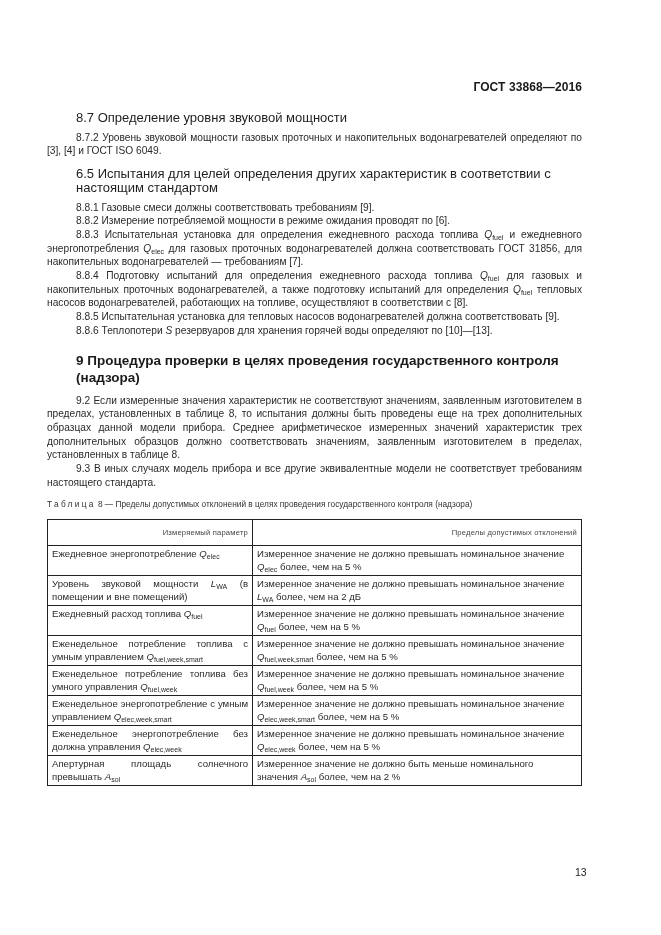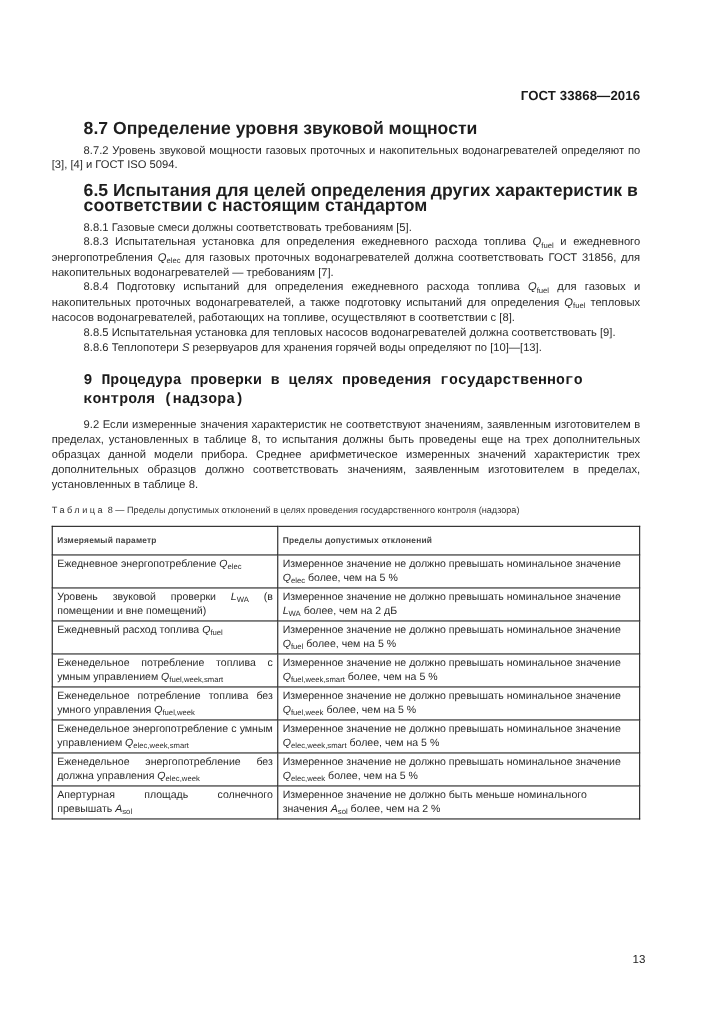--- a/index.html
+++ b/index.html
@@ -1,72 +1,74 @@
 <!DOCTYPE html>
 <html><head>
 <meta charset="utf-8">
 <style>
   html, body { margin: 0; padding: 0; background: #ffffff; }
   body { width: 661px; height: 935px; position: relative; overflow: hidden;
          font-family: "Liberation Sans", sans-serif; color: #2a2a2a; }
   .page { position: absolute; left: 0; top: 3px; width: 661px; height: 935px; margin-top: 16px; }
   .hdr { position: absolute; right: 79px; top: 61px; font-weight: bold; font-size: 12px; color: #1a1a1a; letter-spacing: 0.1px; }
   .content { position: absolute; left: 47px; top: 92px; width: 535px; font-size: 10.2px; line-height: 13.7px; }
-  .h2 { font-weight: bold; font-size: 16px; margin: 0 0 6px 29px; line-height: 13.7px; color:#1e1e1e; }
+  .h2 { font-weight: normal; font-size: 13px; margin: 0 0 6px 29px; line-height: 13.7px; color:#1e1e1e; }
   .p { margin: 0; text-indent: 29px; text-align: justify; }
   .gap { height: 9px; }
-  .h1 { font-weight: bold; font-size: 13.5px; line-height: 17px; margin: 14px 0 8px 29px; color:#1a1a1a;font-family:Liberation Mono, monospace; }
+  .h1 { font-weight: bold; font-size: 13.5px; line-height: 17px; margin: 14px 0 8px 29px; color:#1a1a1a; }
   sub { font-size: 7px; vertical-align: -2px; line-height: 0; }
   i { font-style: italic; }
   .caption { margin: 10px 0 0 0; font-size: 8.3px; line-height: 11px; color:#333; }
   .caption .sp { letter-spacing: 2.3px; }
   table { border-collapse: collapse; width: 535px; margin-top: 9px; font-size: 9.6px; line-height: 12.5px; }
   td, th { border: 1px solid #222; padding: 2px 4px 2px 4px; vertical-align: top; }
-  th { font-weight: bold; font-size: 7.6px; color: #444; height: 21px; vertical-align: middle; text-align: left; letter-spacing: 0.2px; }
+  th { font-weight: normal; font-size: 7.6px; color: #444; height: 21px; vertical-align: middle; text-align: right; letter-spacing: 0.2px; }
   td.c1 { width: 196px; text-align: justify; }
   td { height: 25px; }
   .pnum { position: absolute; left: 575px; top: 847px; font-size: 10.5px; color: #222; }
 </style>
 </head>
 <body>
 
 <div class="page">
 
   <div class="hdr">ГОСТ 33868—2016</div>
 
   <div class="content">
 
     <div class="h2">8.7 Определение уровня звуковой мощности</div>
-    <p class="p">8.7.2 Уровень звуковой мощности газовых проточных и накопительных водонагревателей определяют по [3], [4] и ГОСТ ISO 5094.</p>
+    <p class="p">8.7.2 Уровень звуковой мощности газовых проточных и накопительных водонагревателей определяют по [3], [4] и ГОСТ ISO 6049.</p>
     <div class="gap"></div>
 
     <div class="h2" style="text-indent:0;margin-left:0;padding-left:29px;">6.5 Испытания для целей определения других характеристик в соответствии с настоящим стандартом</div>
-    <p class="p">8.8.1 Газовые смеси должны соответствовать требованиям [5].</p>
+    <p class="p">8.8.1 Газовые смеси должны соответствовать требованиям [9].</p>
+    <p class="p">8.8.2 Измерение потребляемой мощности в режиме ожидания проводят по [6].</p>
     <p class="p"><span>8.8.3 Испытательная установка для определения ежедневного расхода топлива </span><i>Q</i><sub>fuel</sub><span> и ежедневного энергопотребления </span><i>Q</i><sub>elec</sub><span> для газовых проточных водонагревателей должна соответствовать ГОСТ 31856, для накопительных водонагревателей — требованиям [7].</span></p>
     <p class="p"><span>8.8.4 Подготовку испытаний для определения ежедневного расхода топлива </span><i>Q</i><sub>fuel</sub><span> для газовых и накопительных проточных водонагревателей, а также подготовку испытаний для определения </span><i>Q</i><sub>fuel</sub><span> тепловых насосов водонагревателей, работающих на топливе, осуществляют в соответствии с [8].</span></p>
     <p class="p">8.8.5 Испытательная установка для тепловых насосов водонагревателей должна соответствовать [9].</p>
     <p class="p"><span>8.8.6 Теплопотери </span><i>S</i><span> резервуаров для хранения горячей воды определяют по [10]—[13].</span></p>
 
     <div class="h1">9 Процедура проверки в целях проведения государственного контроля (надзора)</div>
     <p class="p">9.2 Если измеренные значения характеристик не соответствуют значениям, заявленным изготовителем в пределах, установленных в таблице 8, то испытания должны быть проведены еще на трех дополнительных образцах данной модели прибора. Среднее арифметическое измеренных значений характеристик трех дополнительных образцов должно соответствовать значениям, заявленным изготовителем в пределах, установленных в таблице 8.</p>
+    <p class="p">9.3 В иных случаях модель прибора и все другие эквивалентные модели не соответствует требованиям настоящего стандарта.</p>
 
     <div class="caption"><span class="sp">Таблица</span><span> 8 — Пределы допустимых отклонений в целях проведения государственного контроля (надзора)</span></div>
 
     <table>
       <tbody>
           <tr>
         <th>Измеряемый параметр</th>
         <th>Пределы допустимых отклонений</th>
       </tr>
       <tr>
         <td class="c1"><span>Ежедневное энергопотребление </span><i>Q</i><sub>elec</sub></td>
         <td><span>Измеренное значение не должно превышать номинальное значение </span><i>Q</i><sub>elec</sub><span> более, чем на 5 %</span></td>
       </tr>
       <tr>
-        <td class="c1"><span>Уровень звуковой проверки </span><i>L</i><sub>WA</sub><span> (в помещении и вне помещений)</span></td>
+        <td class="c1"><span>Уровень звуковой мощности </span><i>L</i><sub>WA</sub><span> (в помещении и вне помещений)</span></td>
         <td><span>Измеренное значение не должно превышать номинальное значение </span><i>L</i><sub>WA</sub><span> более, чем на 2 дБ</span></td>
       </tr>
       <tr>
         <td class="c1"><span>Ежедневный расход топлива </span><i>Q</i><sub>fuel</sub></td>
         <td><span>Измеренное значение не должно превышать номинальное значение </span><i>Q</i><sub>fuel</sub><span> более, чем на 5 %</span></td>
       </tr>
       <tr>
         <td class="c1"><span>Еженедельное потребление топлива с умным управлением </span><i>Q</i><sub>fuel,week,smart</sub></td>
         <td><span>Измеренное значение не должно превышать номинальное значение </span><i>Q</i><sub>fuel,week,smart</sub><span> более, чем на 5 %</span></td>
       </tr>

